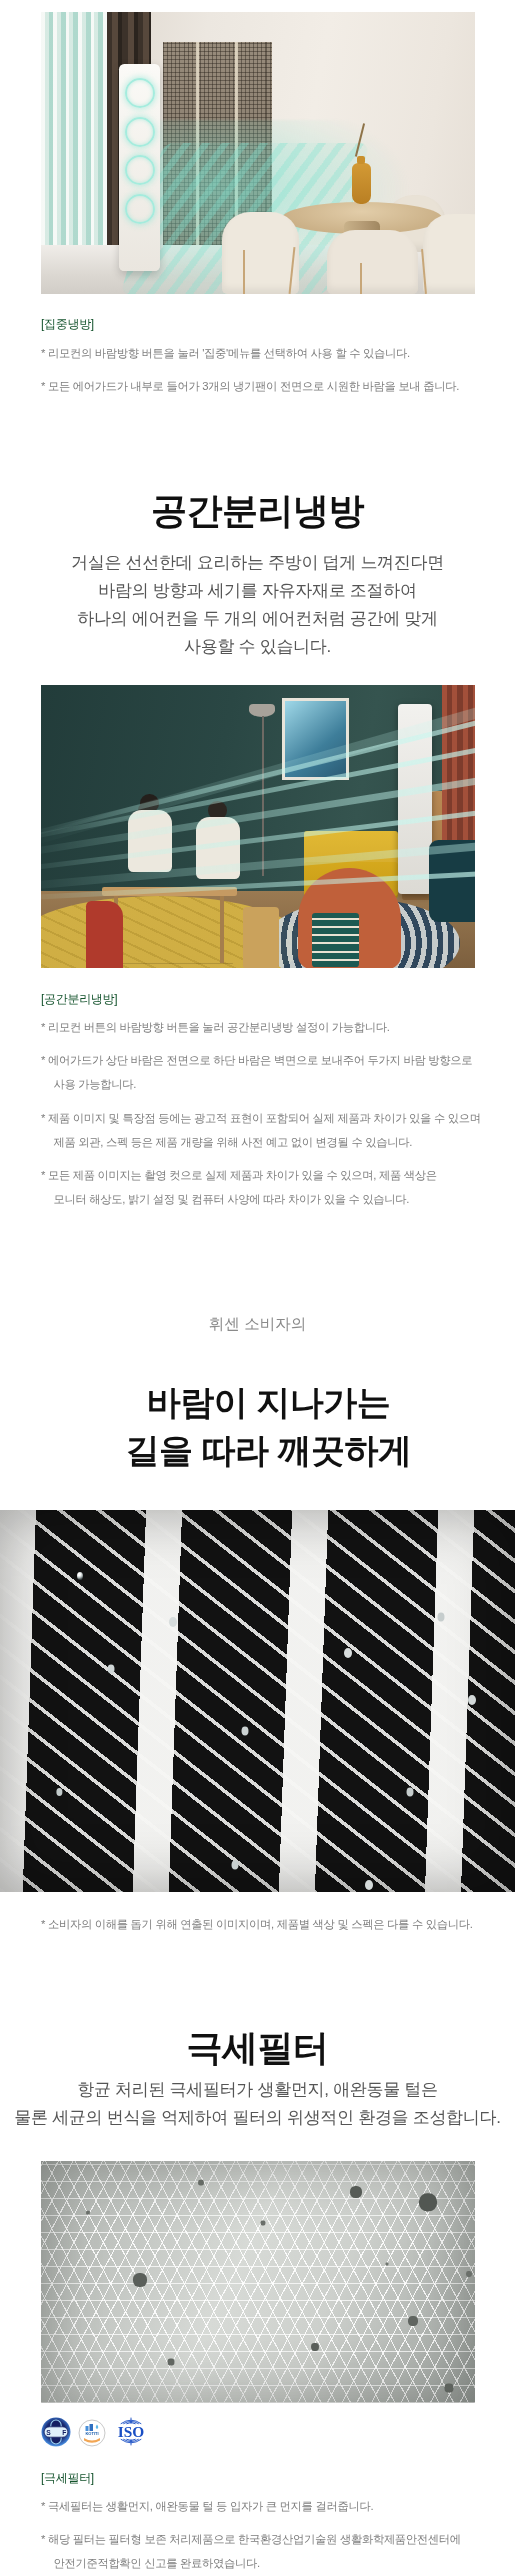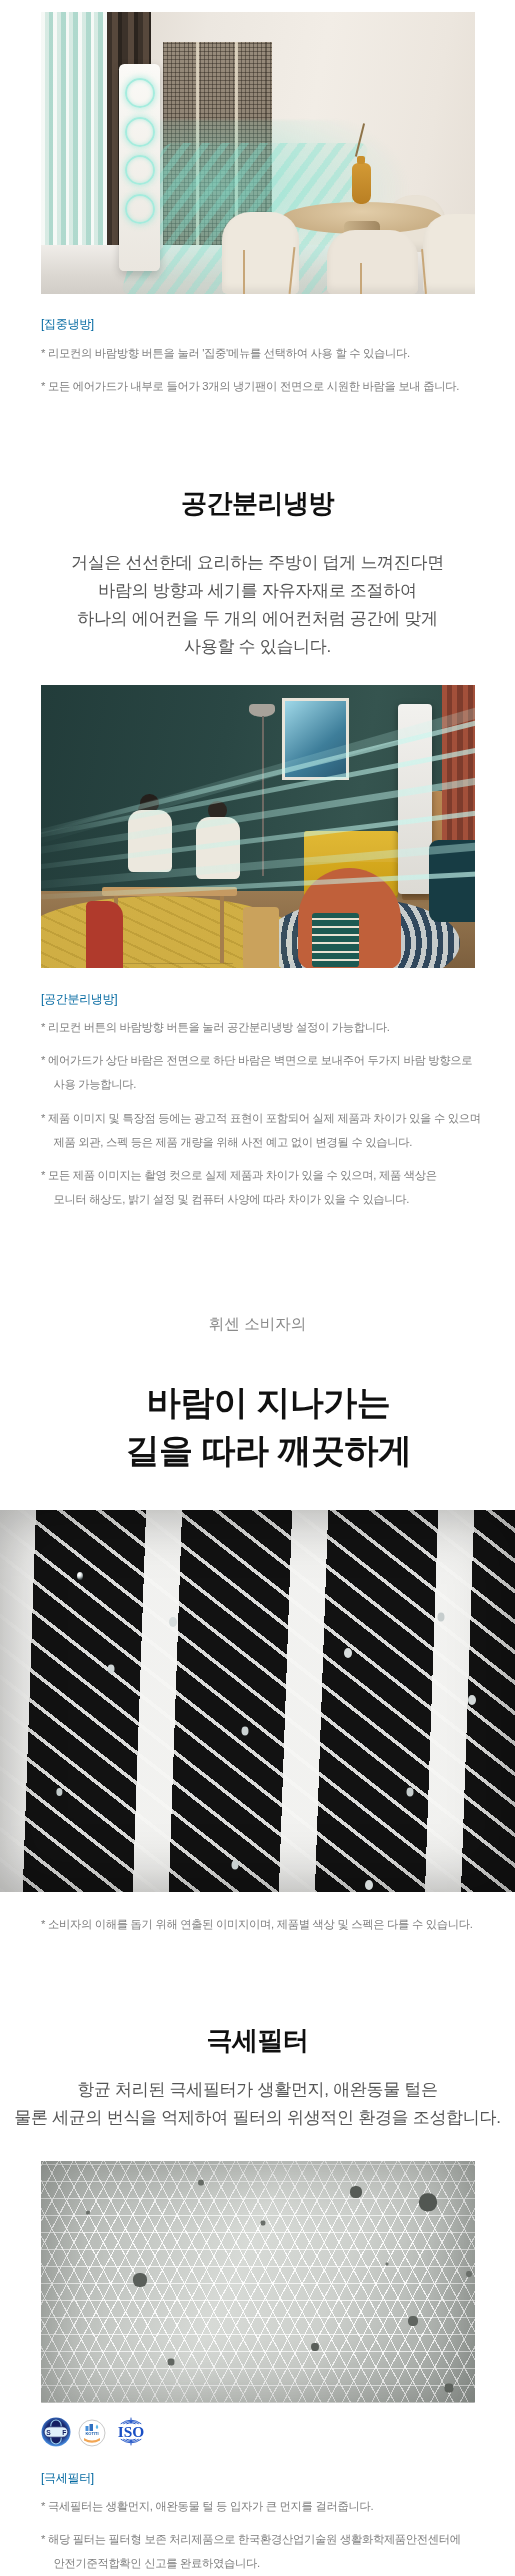--- a/index.html
+++ b/index.html
@@ -1,24 +1,24 @@
 <!DOCTYPE html>
 <html style="font-size:8.2px"><head>
 <meta charset="utf-8">
 <style>
   html,body{margin:0;padding:0;background:#fff;}
   body{width:515px;font-family:"Liberation Sans","DejaVu Sans",sans-serif;}
   main{position:relative;width:515px;height:4122px;overflow:hidden;background:#fff;}
   .abs{position:absolute;}
   
   .eyebrow{left:0;width:515px;text-align:center;font-size:15.5px;line-height:18.5px;color:#8a8a8a;}
-  .h-big{left:0;width:515px;text-align:center;font-size:26px;line-height:34px;font-weight:700;color:#101010;letter-spacing:-0.5px;white-space:pre-line;}
+  .h-big{left:0;width:515px;text-align:center;font-size:36px;line-height:34px;font-weight:700;color:#101010;letter-spacing:-0.5px;white-space:pre-line;}
   .h-huge{font-size:34px;line-height:48px;}
   .para{left:0;width:515px;text-align:center;font-size:17px;line-height:28px;color:#555;white-space:pre-line;letter-spacing:-0.3px;}
-  .disc-label{left:41px;width:459px;font-size:12px;line-height:14.4px;color:#0369a1;letter-spacing:-0.3px;}
+  .disc-label{left:41px;width:459px;font-size:12px;line-height:14.4px;color:#14532d;letter-spacing:-0.3px;}
   .notes{left:41px;width:461px;}
   .note{font-size:11.3px;line-height:24px;color:#7d7d7d;margin:0 0 9.3px;white-space:pre-line;padding-left:12.4px;text-indent:-12.4px;letter-spacing:-0.3px;}
   
   .photo{overflow:hidden;left:41px;width:434px;}
   .photo.full{left:0;width:515px;}
   .photo *{position:absolute;}
   
   .p1{background:linear-gradient(100deg,#d8d0c6,#ece7e0 35%,#f2ede6 60%,#ece6de 85%,#e5ded5);}
   .p1-curtain{left:0;top:0;bottom:0;width:72px;background:repeating-linear-gradient(90deg,#f8fcfa 0 3.6px,#d6ece5 3.6px 7.7px,#abd9cd 7.7px 12.4px);opacity:.92;}
   .p1-drape{left:66px;top:0;bottom:0;width:44px;background:repeating-linear-gradient(90deg,#3c322a 0 5.2px,#57483c 5.2px 11.3px,#2b241e 11.3px 15.5px);}

